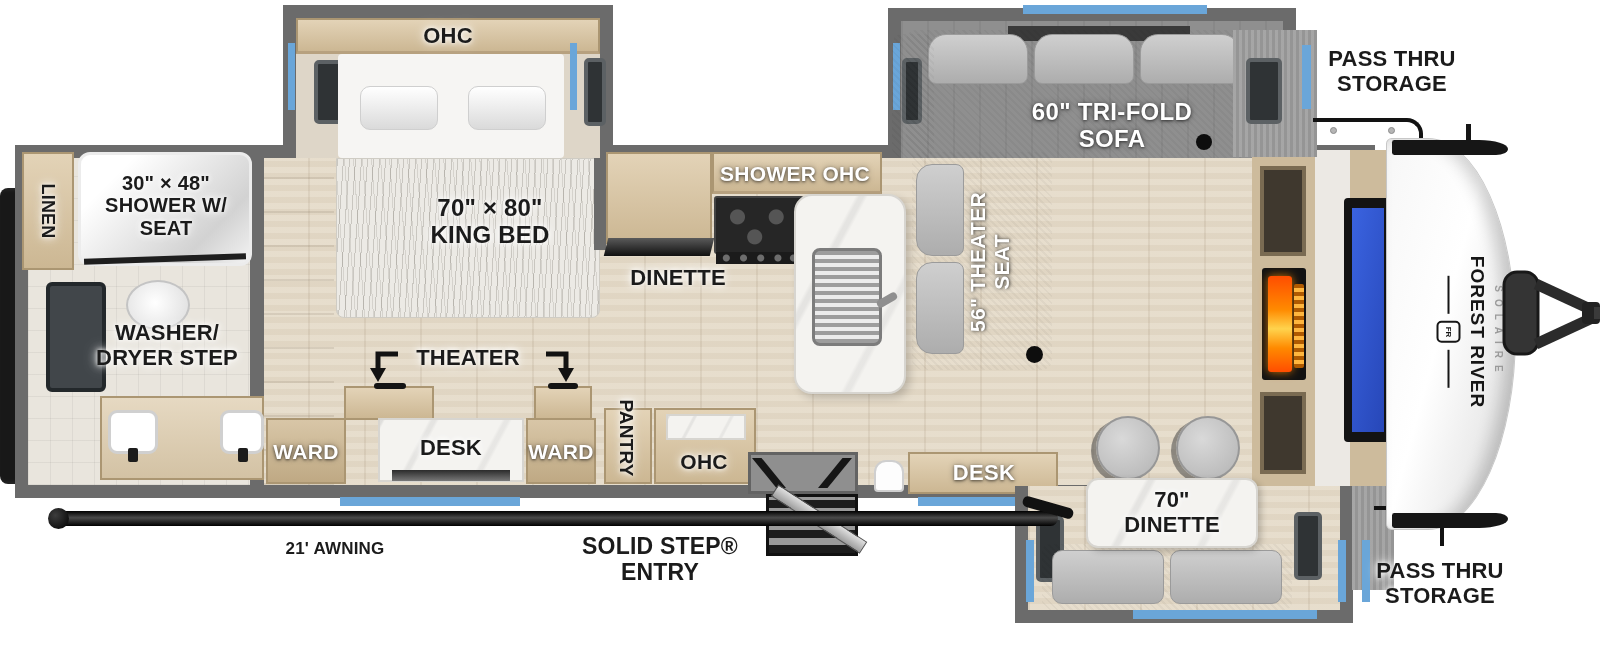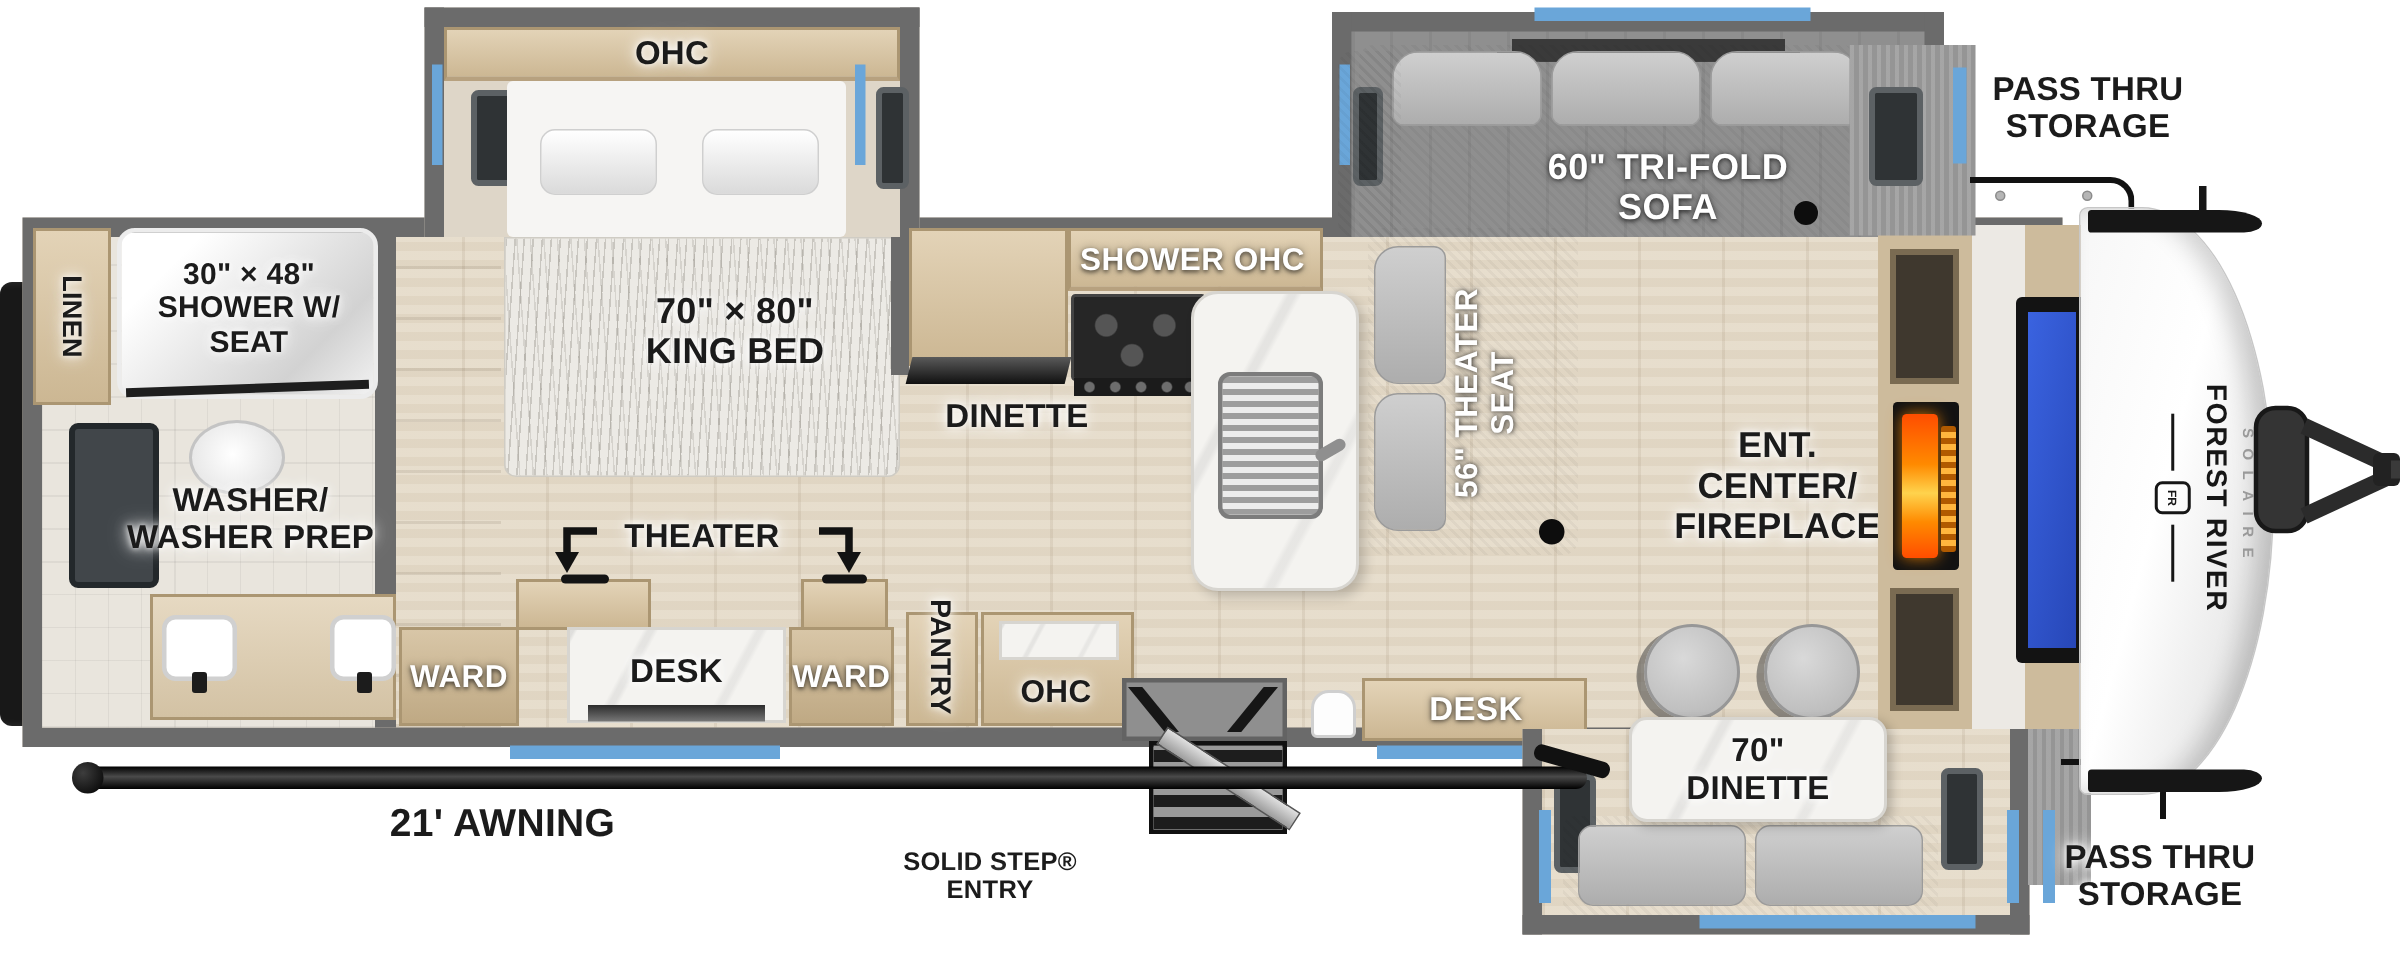--- a/index.html
+++ b/index.html
@@ -81,21 +81,21 @@
 
   <div class="abs" style="left:126px;top:280px;width:64px;height:50px;background:radial-gradient(circle at 45% 45%,#ffffff,#dcdcdc);border:2px solid #c4c4c4;border-radius:50%;box-sizing:border-box;"></div>
 
   <div class="abs tan" style="left:100px;top:396px;width:164px;height:84px;background:linear-gradient(180deg,#e6d9c2,#d3c2a4);"></div>
   <div class="abs" style="left:108px;top:410px;width:50px;height:44px;background:#fff;border:3px solid #d0d0d0;border-radius:9px;box-sizing:border-box;"></div>
   <div class="abs" style="left:220px;top:410px;width:44px;height:44px;background:#fff;border:3px solid #d0d0d0;border-radius:9px;box-sizing:border-box;"></div>
   <div class="abs" style="left:128px;top:448px;width:10px;height:14px;background:#1c1c1c;border-radius:2px;"></div>
   <div class="abs" style="left:238px;top:448px;width:10px;height:14px;background:#1c1c1c;border-radius:2px;"></div>
 
   <div class="lbl" style="left:167px;top:346px;font-size:22px;">WASHER/
-WASHER PREP</div>
+DRYER STEP</div>
 
   <div class="abs" style="left:264px;top:158px;width:70px;height:327px;background:linear-gradient(105deg,#b7b2a8 0 38%,#d6c7ab 38% 100%);
               background-image:repeating-linear-gradient(0deg, rgba(90,75,55,.12) 0 2px, transparent 2px 34px);"></div>
 
   <div class="abs slide slide-top" style="left:283px;top:5px;width:330px;height:153px;background:#ded6c8;"></div>
   <div class="abs tan" style="left:296px;top:18px;width:304px;height:36px;border-bottom:3px solid #b7a17f;"></div>
   <div class="lbl" style="left:448px;top:36px;font-size:22px;">OHC</div>
 
   <div class="abs blue" style="left:288px;top:43px;width:7px;height:67px;"></div>
   <div class="abs blue" style="left:570px;top:43px;width:7px;height:67px;"></div>
@@ -161,21 +161,21 @@
   <div class="lbl" style="left:704px;top:462px;font-size:21px;">OHC</div>
 
   <div class="abs" style="left:748px;top:452px;width:110px;height:42px;background:#8f8f8f;border:3px solid #636363;box-sizing:border-box;"></div>
   <div class="abs" style="left:752px;top:458px;width:34px;height:30px;background:#161616;clip-path:polygon(0 0,28% 0,100% 100%,72% 100%);"></div>
   <div class="abs" style="left:818px;top:458px;width:34px;height:30px;background:#161616;clip-path:polygon(72% 0,100% 0,28% 100%,0 100%);"></div>
   <div class="abs" style="left:766px;top:494px;width:92px;height:62px;border:3px solid #111;box-sizing:border-box;
               background:repeating-linear-gradient(0deg,#1d1d1d 0 8px,#9a9a9a 8px 15px);"></div>
   <div class="abs" style="left:766px;top:512px;width:104px;height:12px;background:linear-gradient(180deg,#e0e0e0,#9c9c9c);transform:rotate(33deg);border:1px solid #555;"></div>
   <div class="abs" style="left:874px;top:460px;width:30px;height:32px;background:#fdfdfd;border:2px solid #cfcfcf;border-radius:12px 12px 4px 4px;box-sizing:border-box;"></div>
 
-  <div class="lbl" style="left:660px;top:584px;font-size:17px;">SOLID STEP®
+  <div class="lbl" style="left:660px;top:560px;font-size:23px;">SOLID STEP®
 ENTRY</div>
 
   <div class="abs slide slide-top" style="left:888px;top:8px;width:408px;height:150px;background:#8f8f8f;
               background-image:repeating-linear-gradient(90deg, rgba(0,0,0,.05) 0 2px, transparent 2px 26px);"></div>
   <div class="abs blue" style="left:1023px;top:5px;width:184px;height:9px;"></div>
   <div class="abs blue" style="left:893px;top:43px;width:7px;height:67px;"></div>
   <div class="abs graywin" style="left:902px;top:58px;width:20px;height:66px;"></div>
   <div class="abs" style="left:1008px;top:26px;width:182px;height:15px;background:#3a3a3a;box-shadow:-14px 4px 0 -4px #2e2e2e,14px 4px 0 -4px #2e2e2e;"></div>
 
   <div class="abs sofa-gray" style="left:906px;top:30px;width:332px;height:128px;border-radius:10px;"></div>
@@ -191,23 +191,20 @@
   <div class="abs cushion" style="left:916px;top:164px;width:48px;height:92px;border-radius:16px 8px 8px 16px;"></div>
   <div class="abs cushion" style="left:916px;top:262px;width:48px;height:92px;border-radius:16px 8px 8px 16px;"></div>
   <div class="abs" style="left:1026px;top:346px;width:17px;height:17px;background:#0d0d0d;border-radius:50%;"></div>
   <div class="lblw rotm90" style="left:990px;top:262px;font-size:21px;">56" THEATER
 SEAT</div>
 
   <div class="abs tan" style="left:908px;top:452px;width:150px;height:42px;"></div>
   <div class="lblw" style="left:984px;top:473px;font-size:22px;">DESK</div>
   <div class="abs blue" style="left:918px;top:497px;width:116px;height:9px;"></div>
 
-  <div class="lbl" style="left:1185px;top:325px;font-size:24px;">ENT.
-CENTER/
-FIREPLACE</div>
 
   <div class="abs" style="left:1252px;top:150px;width:140px;height:348px;background:linear-gradient(90deg,#cdbb9c,#bfa océ)"></div>
   <div class="abs" style="left:1252px;top:150px;width:140px;height:348px;background:linear-gradient(90deg,#cdbb9c 0 45%,#ece9e4 45% 70%,#cdbb9c 70%);"></div>
   <div class="abs" style="left:1260px;top:166px;width:46px;height:90px;background:#3f382e;border:4px solid #7a6b52;box-sizing:border-box;"></div>
   <div class="abs" style="left:1262px;top:268px;width:44px;height:112px;background:#121212;border-radius:3px;"></div>
   <div class="abs" style="left:1268px;top:276px;width:24px;height:96px;border-radius:3px;
               background:linear-gradient(180deg,#ff4d00 0%,#ff8a00 35%,#ffd34d 55%,#ff8a00 75%,#ff4d00 100%);box-shadow:0 0 10px rgba(255,140,0,.8);"></div>
   <div class="abs" style="left:1294px;top:284px;width:10px;height:84px;background:repeating-linear-gradient(0deg,#b05a00 0 4px,#ffb63e 4px 8px);border-radius:2px;"></div>
   <div class="abs" style="left:1260px;top:392px;width:46px;height:82px;background:#3f382e;border:4px solid #7a6b52;box-sizing:border-box;"></div>
   <div class="abs" style="left:1344px;top:198px;width:48px;height:244px;background:#131313;border-radius:4px;"></div>
@@ -276,15 +273,15 @@
     <line x1="36" y1="26" x2="90" y2="51" stroke="#2b2b2b" stroke-width="11"></line>
     <line x1="36" y1="86" x2="90" y2="61" stroke="#2b2b2b" stroke-width="11"></line>
     <rect x="82" y="44" width="18" height="22" rx="4" fill="#222"></rect>
     <rect x="94" y="49" width="6" height="12" fill="#3a3a3a"></rect>
   </svg>
 
   <div class="abs" style="left:58px;top:511px;width:1000px;height:15px;border-radius:8px;
               background:linear-gradient(180deg,#000 0%,#4a4a4a 45%,#000 100%);"></div>
   <div class="abs" style="left:48px;top:508px;width:21px;height:21px;border-radius:50%;background:radial-gradient(circle at 35% 35%,#3d3d3d,#000);"></div>
   <div class="abs" style="left:1022px;top:502px;width:52px;height:11px;background:#111;border-radius:5px;transform:rotate(16deg);"></div>
-  <div class="lbl" style="left:335px;top:549px;font-size:26px;">21' AWNING</div>
+  <div class="lbl" style="left:335px;top:549px;font-size:17px;">21' AWNING</div>
 
 </div>
 
 </body></html>

